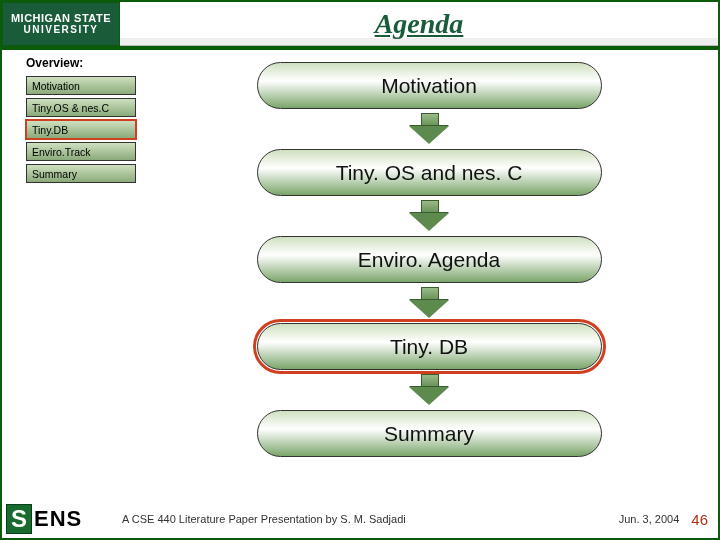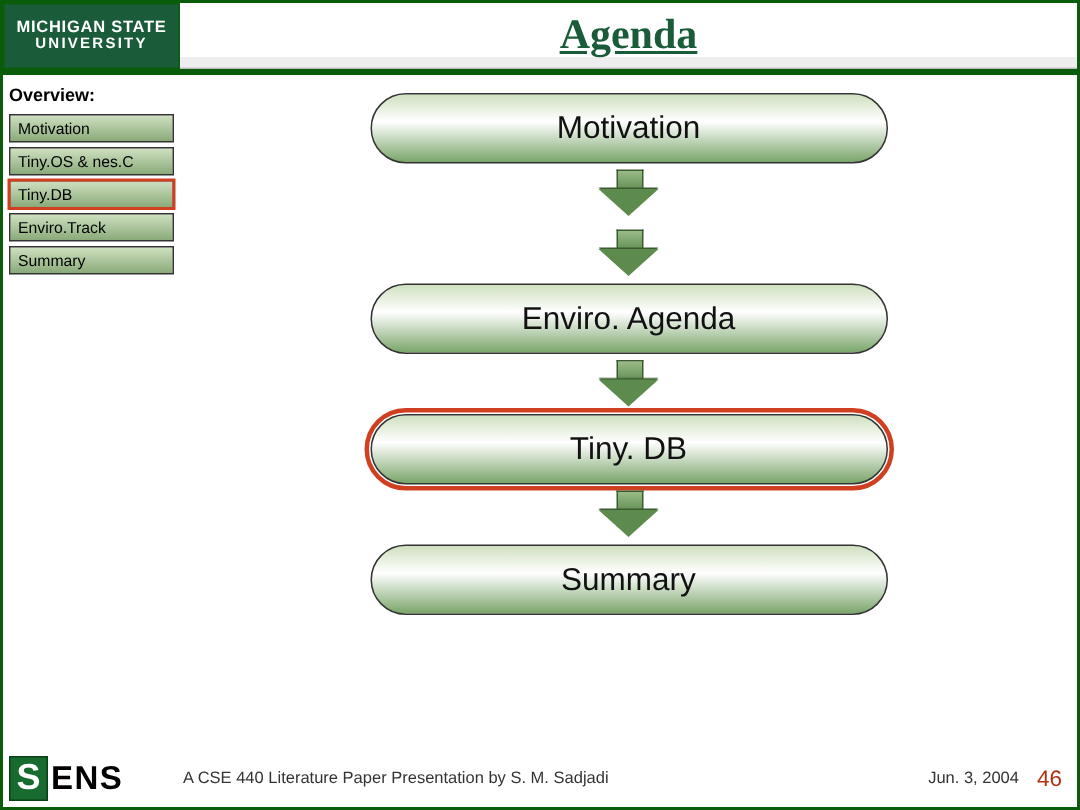--- a/index.html
+++ b/index.html
@@ -40,24 +40,26 @@
     font-family: Georgia, 'Times New Roman', serif;
     font-size: 28px;
     font-weight: bold;
     color: #1a5c3a;
     text-decoration: underline;
     display: flex;
     align-items: center;
     justify-content: center;
     border-bottom: 1px solid #bbb;
     box-shadow: inset 0 -7px 0 #eee;
+    font-style: italic;
   }
   .main {
     display: flex;
     height: 452px;
+    margin-left: 20px;
   }
   .sidebar {
     width: 118px;
     padding: 6px 4px;
     font-size: 11px;
   }
   .sidebar-title {
     font-weight: bold;
     font-size: 12px;
     margin-bottom: 6px;
@@ -213,20 +215,21 @@
         <div class="sidebar-item">Tiny.OS &amp; nes.C</div>
         <div class="sidebar-item current">Tiny.DB</div>
         <div class="sidebar-item">Enviro.Track</div>
         <div class="sidebar-item">Summary</div>
       </div>
   </div>
   <div class="content">
     <div class="flow" id="flow">
         <div class="node">Motivation</div>
         <div class="arrow"></div>
+        <div class="node">Tiny. OS and nes. C</div>
         <div class="arrow"></div>
         <div class="node">Enviro. Agenda</div>
         <div class="arrow"></div>
         <div class="node current">Tiny. DB</div>
         <div class="arrow"></div>
         <div class="node">Summary</div>
       </div>
   </div>
 </div>
 

